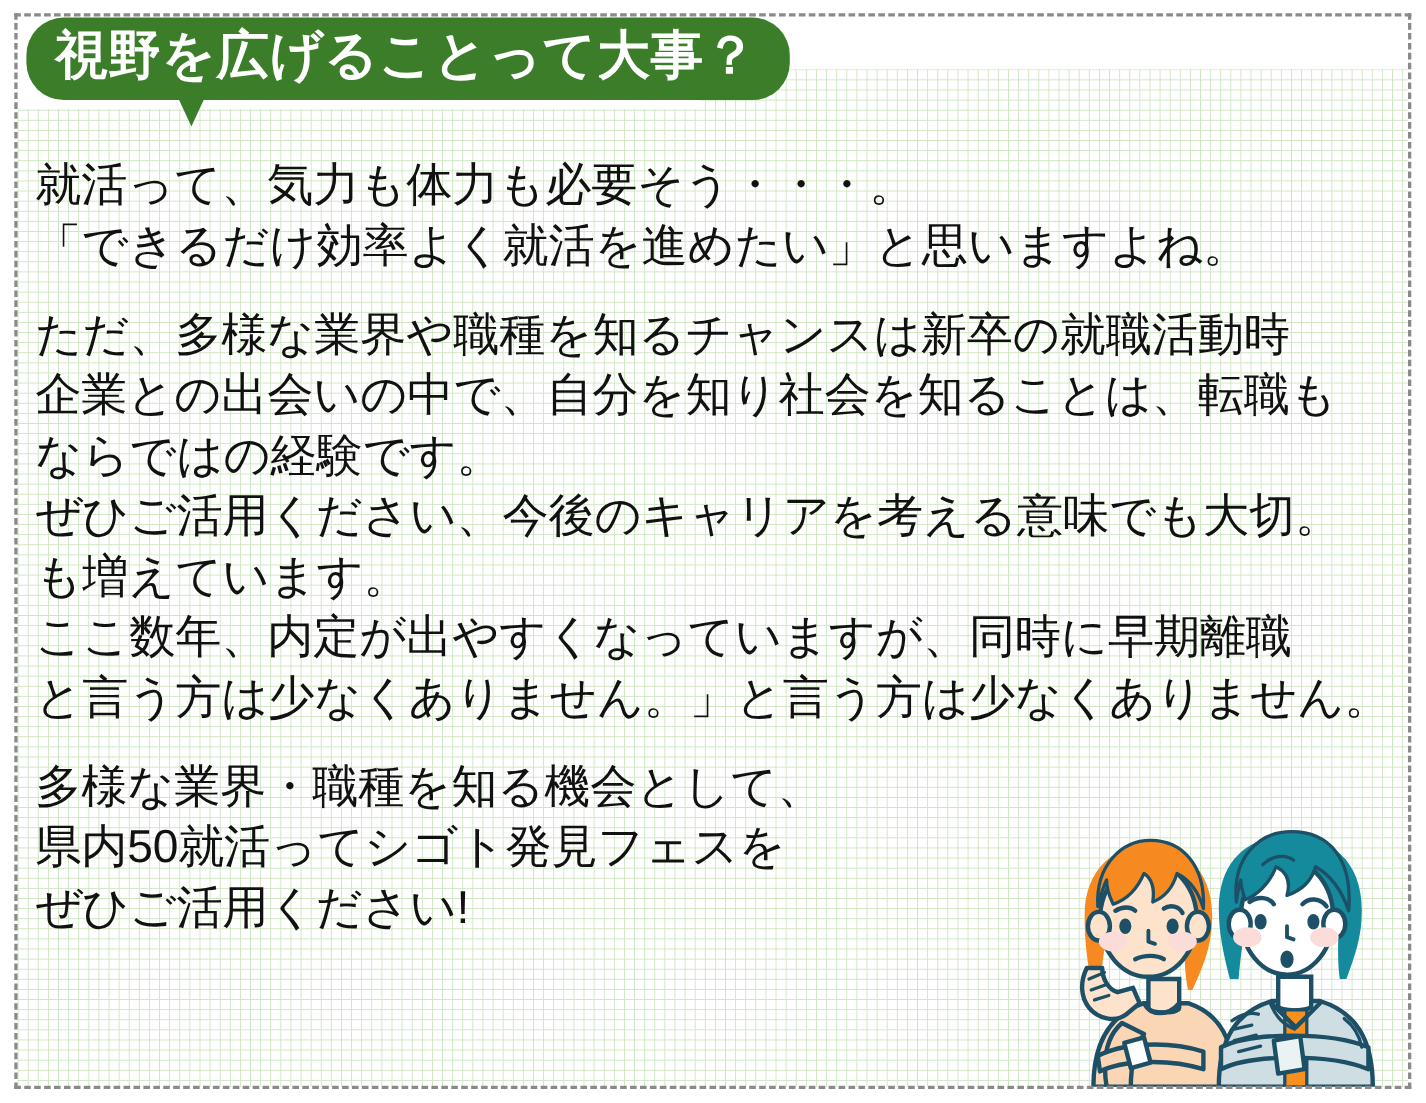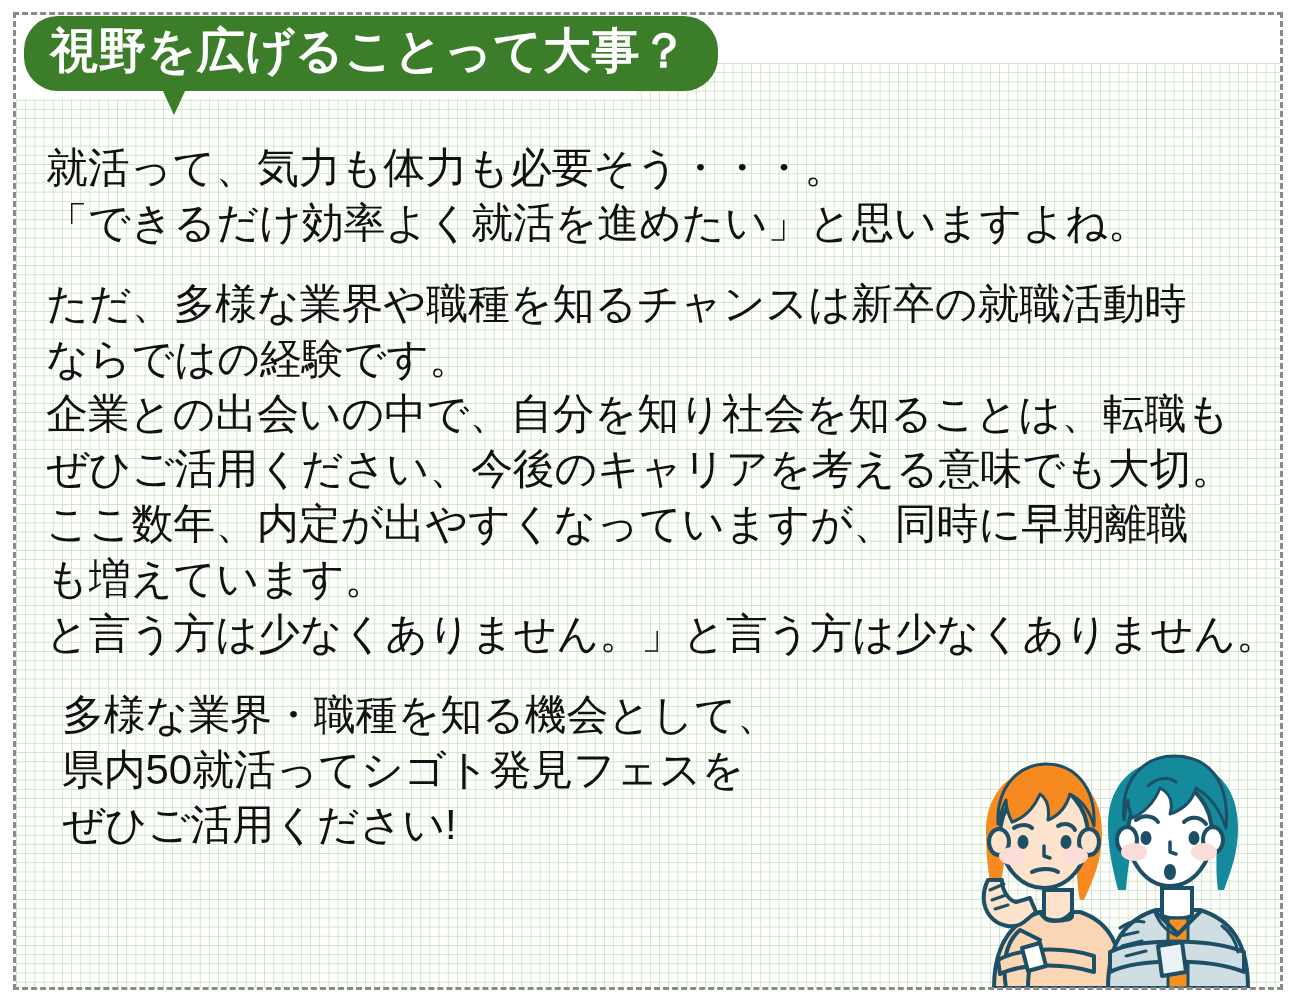--- a/index.html
+++ b/index.html
@@ -85,34 +85,34 @@
     width: 0;
     height: 0;
     border-left: 12px solid transparent;
     border-right: 12px solid transparent;
     border-top: 26px solid #3c7d2a;
   }
 
   
   .content {
     position: absolute;
-    left: 46px;
+    left: 32px;
     top: 140px;
     width: 1230px;
     z-index: 3;
   }
   .para {
     color: #111111;
     font-size: 42px;
     line-height: 55px;
     letter-spacing: -0.2px;
   }
   .para.p1 { margin: 0 0 26px 0; }
   .para.p2 { margin: 0 0 26px 0; }
-  .para.p3 { margin: 16px; }
+  .para.p3 { margin: 0; }
   .line { display: block; white-space: nowrap; }
   .b { font-weight: normal; }
 
   
   .illustration {
     position: absolute;
     left: 962px;
     top: 750px;
     width: 318px;
     height: 238px;
@@ -138,25 +138,25 @@
 
   <div class="content">
 
     <div class="para p1">
       <span class="line">就活って、気力も体力も必要そう・・・。</span>
       <span class="line"><span class="b">「できるだけ効率よく就活を進めたい」</span><span>と思いますよね。</span></span>
     </div>
 
     <div class="para p2">
       <span class="line"><span>ただ、</span><span class="b">多様な業界や職種を知るチャンス</span><span>は新卒の就職活動時</span></span>
+      <span class="line">企業との出会いの中で、自分を知り社会を知ることは、転職も</span>
       <span class="line">ならではの経験です。</span>
-      <span class="line">企業との出会いの中で、自分を知り社会を知ることは、転職も</span>
       <span class="line">ぜひご活用ください、今後のキャリアを考える意味でも大切。</span>
+      <span class="line">も増えています。</span>
       <span class="line">ここ数年、内定が出やすくなっていますが、同時に早期離職</span>
-      <span class="line">も増えています。</span>
       <span class="line"><span class="b">と言う方は少なくありません。</span><span>」と言う方は少なくありません。</span></span>
     </div>
 
     <div class="para p3">
       <span class="line">多様な業界・職種を知る機会として、</span>
       <span class="line"><span>県内</span><span class="b">50</span><span>就活って</span><span class="b">シゴト発見フェス</span><span>を</span></span>
       <span class="line">ぜひご活用ください!</span>
     </div>
 
   </div>

